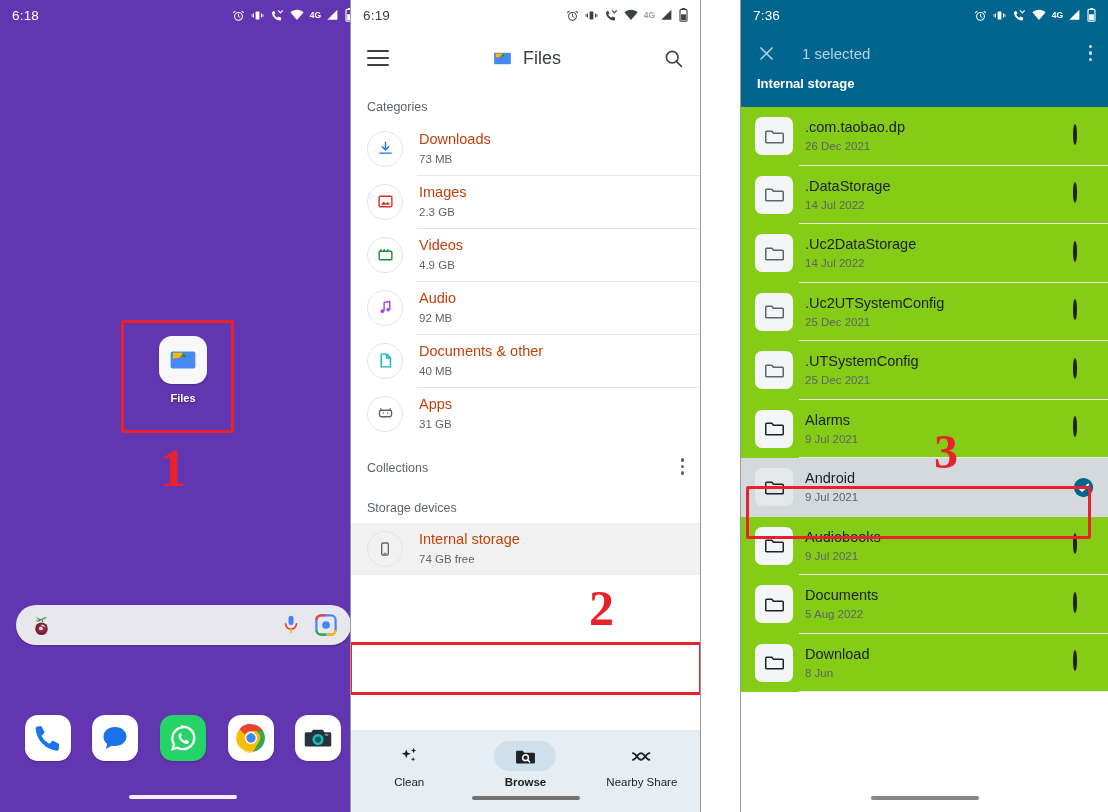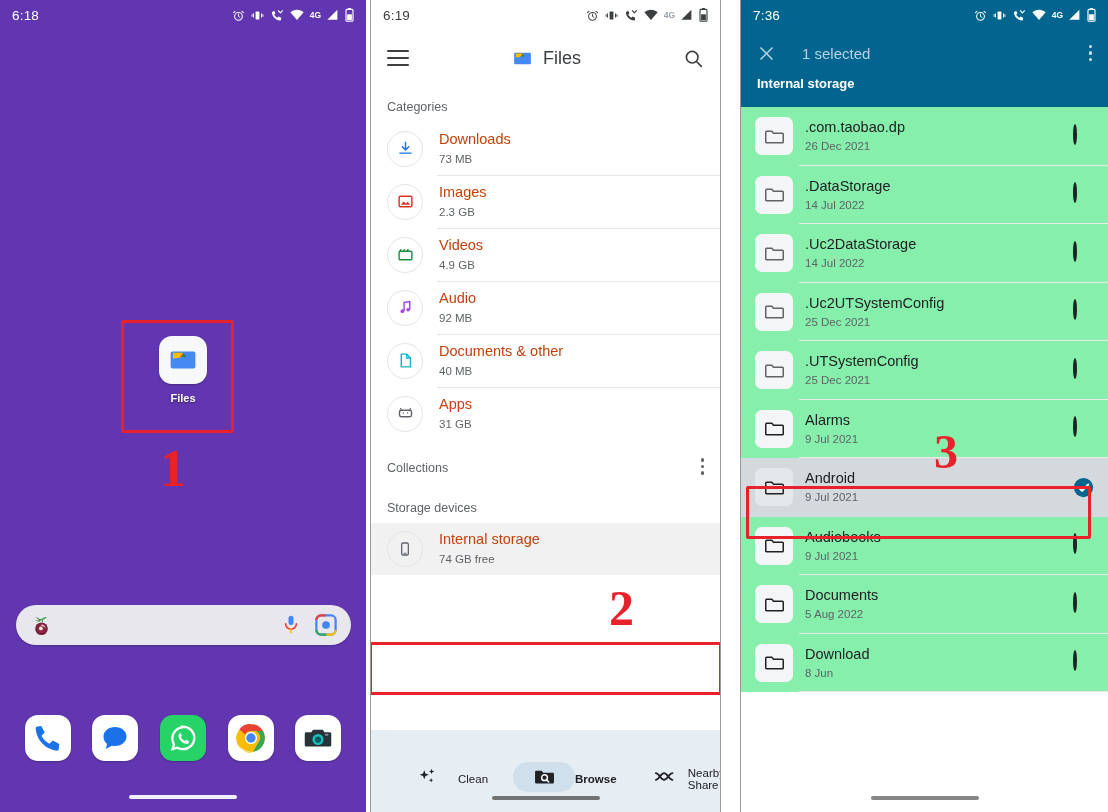--- a/index.html
+++ b/index.html
@@ -3,21 +3,21 @@
 <meta charset="utf-8">
 <style>
   * { margin:0; padding:0; box-sizing:border-box; }
   html,body { width:1108px; height:812px; background:#ffffff;
     font-family:"Liberation Sans", sans-serif; overflow:hidden; }
   .stage { position:relative; width:1108px; height:812px; background:#ffffff; }
 
   
   .panel { position:absolute; top:0; height:812px; overflow:hidden; }
   #panel1 { left:0;   width:366px; background:#6236b0; }
-  #panel2 { left:370px; width:351px; background:#ffffff;
+  #panel2 { left:350px; width:351px; background:#ffffff;
             border-left:1px solid #9a9a9a; border-right:1px solid #9a9a9a; }
   #panel3 { left:740px; width:368px; background:#ffffff;
             border-left:1px solid #9a9a9a; }
 
   
   .statusbar { height:30px; display:flex; align-items:center;
     padding:0 12px; font-size:13.5px; letter-spacing:.2px; }
   .statusbar .clock { font-weight:400; }
   .sb-icons { margin-left:auto; display:flex; align-items:center; gap:6px; }
   .sb-icons svg { display:block; }
@@ -89,40 +89,40 @@
   .coll-label { margin-top:10px; font-size:13.5px; color:#202124; }
 
   .storage-row { display:flex; align-items:center; height:52px; padding:0 16px;
     background:#f1f1f1; }
   .storage-ico { width:36px; height:36px; border-radius:50%; border:1px solid #e4e4e4;
     display:flex; align-items:center; justify-content:center; margin-right:16px;
     flex:0 0 36px; }
 
   .bottom-nav { position:absolute; left:0; bottom:0; width:349px; height:82px;
     background:#e7eef3; display:flex; }
-  .bn-item { flex:1; display:flex; flex-direction:row; align-items:center;
-    justify-content:flex-start; padding-top:11px;padding-left:25px; }
+  .bn-item { flex:1; display:flex; flex-direction:column; align-items:center;
+    justify-content:flex-start; padding-top:11px; }
   .bn-pill { width:62px; height:30px; border-radius:15px;
     display:flex; align-items:center; justify-content:center; }
   .bn-pill.active { background:#cfe0ec; }
   .bn-label { margin-top:5px; font-size:11.5px; color:#202124; }
   .bn-label.active { font-weight:700; }
   .navpill-dark { position:absolute; left:50%; transform:translateX(-50%);
     bottom:12px; width:108px; height:4px; border-radius:2px; background:#737373; }
 
   
   .sel-bar { background:#01658f; color:#ffffff; }
   .sel-row { height:46px; display:flex; align-items:center; padding:0 16px; }
   .sel-count { margin-left:26px; font-size:15px; color:#b6d3e2; }
   .sel-kebab { margin-left:auto; display:flex; flex-direction:column; gap:3px; }
   .sel-kebab i { width:3.5px; height:3.5px; border-radius:50%; background:#cfe3ee; }
   .sel-path { padding:0 16px 16px; font-size:13px; font-weight:600; color:#ffffff; }
 
   .file-row { display:flex; align-items:center; height:58.5px; padding:0 14px;
-    position:relative; background:#86efac; }
+    position:relative; background:#84cc16; }
   .file-row::after { content:""; position:absolute; left:58px; right:0; bottom:0;
     height:1px; background:#e9e9e9; }
   .file-row.selected { background:#d3d9dd; }
   .file-row.selected::after { background:transparent; }
   .f-ico { width:38px; height:38px; border-radius:7px; background:#f4f5f6;
     display:flex; align-items:center; justify-content:center; margin-right:12px;
     flex:0 0 38px; }
   .file-row.selected .f-ico { background:#e4e8ea; }
   .f-txt .t { font-size:14.5px; color:#202124; line-height:1.25; }
   .f-txt .s { font-size:11.5px; color:#5f6368; margin-top:2px; }

